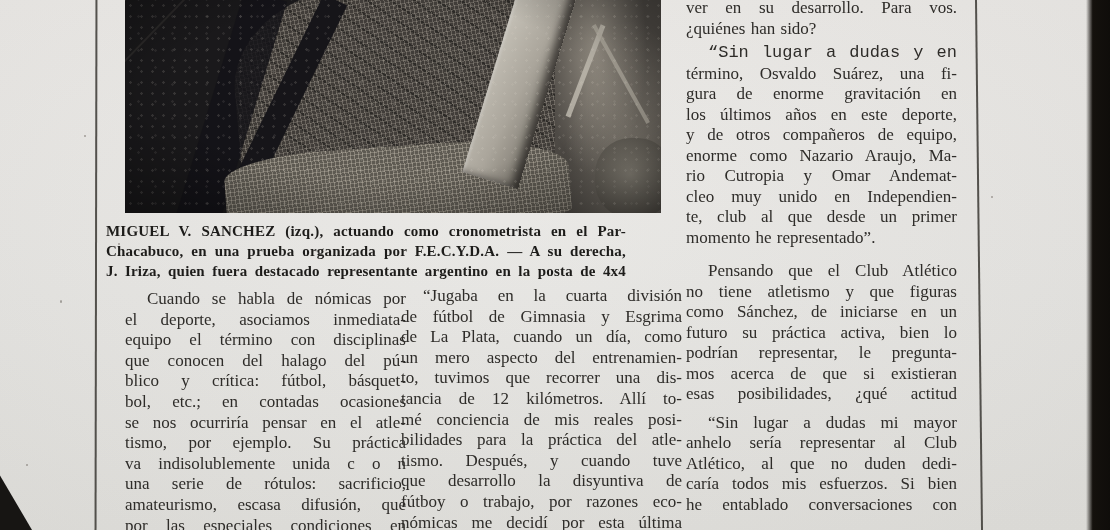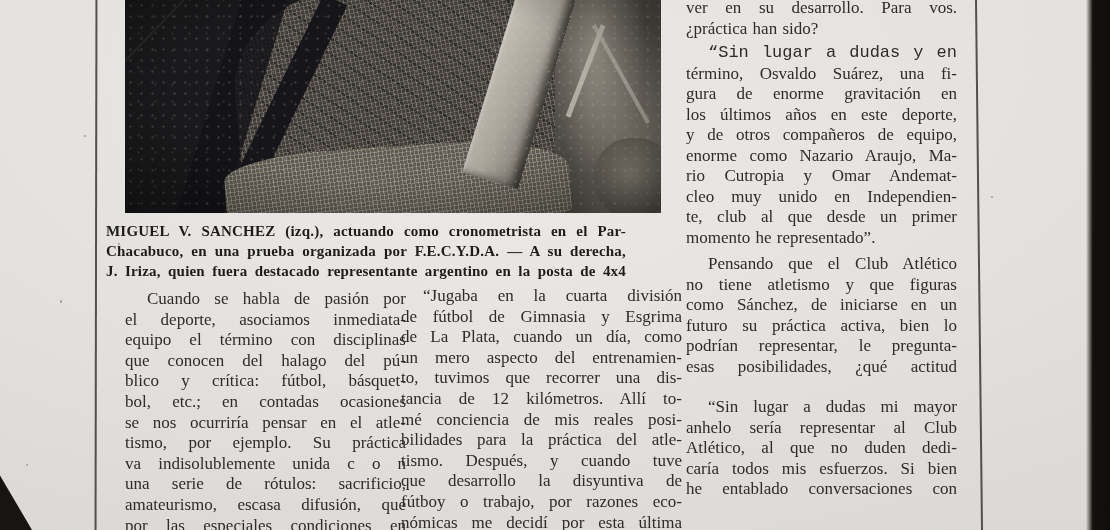--- a/index.html
+++ b/index.html
@@ -123,21 +123,21 @@
     <div class="ph-vignette"></div>
   </div>
 
   <div class="caption">
       <div class="cap-line">MIGUEL V. SANCHEZ (izq.), actuando como cronometrista en el Par-</div>
       <div class="cap-line">Chacabuco, en una prueba organizada por F.E.C.Y.D.A. — A su derecha,</div>
       <div class="cap-line">J. Iriza, quien fuera destacado representante argentino en la posta de 4x4</div>
     </div>
 
   <div class="col col-left">
-      <div class="line indent">Cuando se habla de pasión por</div>
+      <div class="line indent">Cuando se habla de nómicas por</div>
       <div class="line">el deporte, asociamos inmediata-</div>
       <div class="line">equipo el término con disciplinas</div>
       <div class="line">que conocen del halago del pú-</div>
       <div class="line">blico y crítica: fútbol, básquet-</div>
       <div class="line">bol, etc.; en contadas ocasiones</div>
       <div class="line">se nos ocurriría pensar en el atle-</div>
       <div class="line">tismo, por ejemplo. Su práctica</div>
       <div class="line">va indisolublemente unida c o n</div>
       <div class="line">una serie de rótulos: sacrificio,</div>
       <div class="line">amateurismo, escasa difusión, que</div>
@@ -154,37 +154,38 @@
       <div class="line">mé conciencia de mis reales posi-</div>
       <div class="line">bilidades para la práctica del atle-</div>
       <div class="line">tismo. Después, y cuando tuve</div>
       <div class="line">que desarrollo la disyuntiva de</div>
       <div class="line">fútboy o trabajo, por razones eco-</div>
       <div class="line">nómicas me decidí por esta última</div>
     </div>
 
   <div class="col col-right">
       <div class="line">ver en su desarrollo. Para vos.</div>
-      <div class="line end">¿práctica han sido?</div>
+      <div class="line end">¿quiénes han sido?</div>
       <div class="line indent" style="margin-top: 4px; font-family: Liberation Mono, monospace;">“Sin lugar a dudas y en primer</div>
       <div class="line">término, Osvaldo Suárez, una fi-</div>
       <div class="line">gura de enorme gravitación en</div>
       <div class="line">los últimos años en este deporte,</div>
       <div class="line">y de otros compañeros de equipo,</div>
       <div class="line">enorme como Nazario Araujo, Ma-</div>
       <div class="line">rio Cutropia y Omar Andemat-</div>
       <div class="line">cleo muy unido en Independien-</div>
       <div class="line">te, club al que desde un primer</div>
       <div class="line end">momento he representado”.</div>
-      <div class="line indent" style="margin-top: 6px;">Pensando que el Club Atlético</div>
+      <div class="line indent" style="margin-top: 13px;">Pensando que el Club Atlético</div>
       <div class="line">no tiene atletismo y que figuras</div>
       <div class="line">como Sánchez, de iniciarse en un</div>
       <div class="line">futuro su práctica activa, bien lo</div>
       <div class="line">podrían representar, le pregunta-</div>
+      <div class="line">mos acerca de que si existieran</div>
       <div class="line">esas posibilidades, ¿qué actitud</div>
-      <div class="line indent" style="margin-top: 20px;">“Sin lugar a dudas mi mayor</div>
+      <div class="line indent" style="margin-top: 8px;">“Sin lugar a dudas mi mayor</div>
       <div class="line">anhelo sería representar al Club</div>
       <div class="line">Atlético, al que no duden dedi-</div>
       <div class="line">caría todos mis esfuerzos. Si bien</div>
       <div class="line">he entablado conversaciones con</div>
     </div>
 
 </div>
 
 </body></html>

